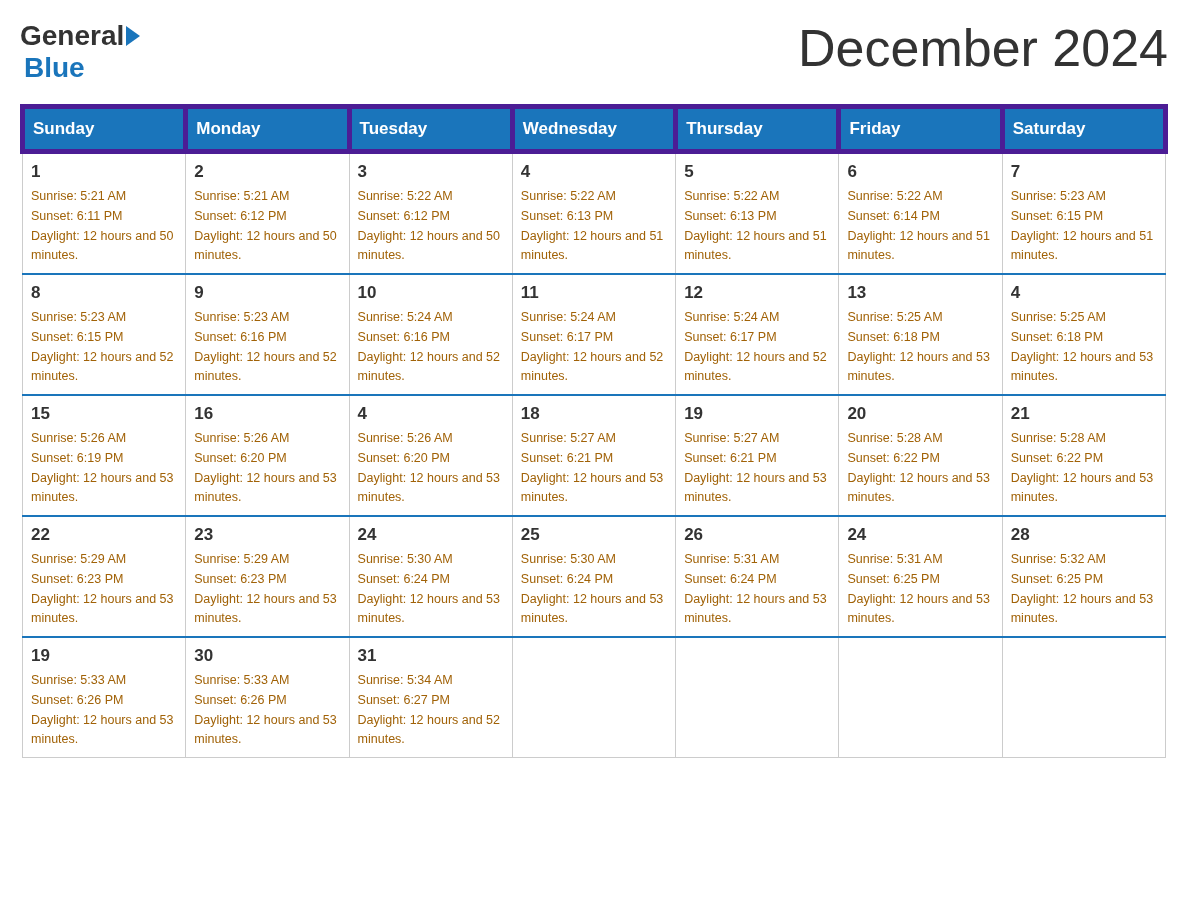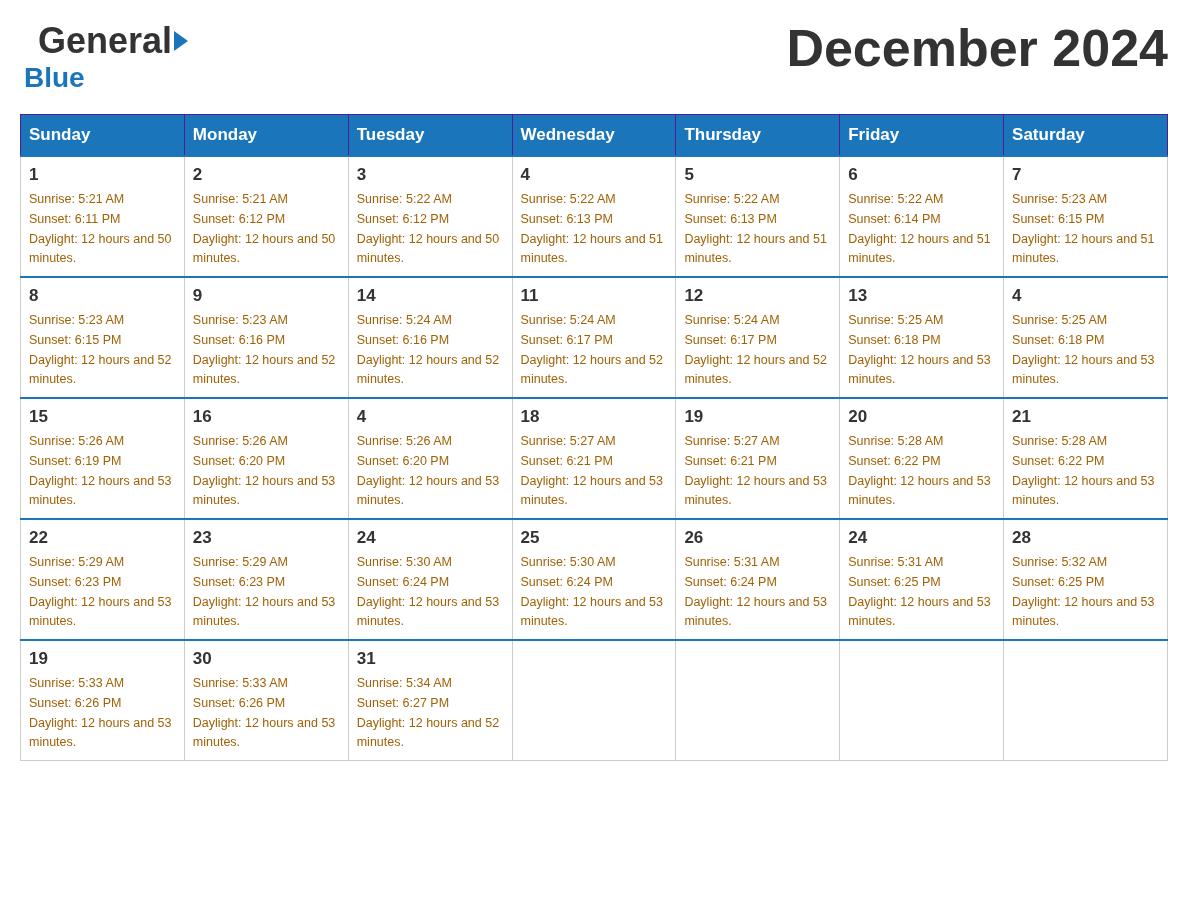--- a/index.html
+++ b/index.html
@@ -17,61 +17,60 @@
       margin-bottom: 20px;
     }
     .logo {
       display: flex;
       flex-direction: column;
       align-items: flex-start;
     }
     .logo-text {
       display: flex;
       align-items: center;
-      font-size: 36px;
+      font-size: 28px;
       font-weight: bold;
       color: #333;
-      margin-left: 18px;
     }
     .logo-general { color: #333; }
     .logo-arrow {
       width: 0;
       height: 0;
       border-left: 14px solid #1a75bb;
       border-top: 10px solid transparent;
       border-bottom: 10px solid transparent;
       margin: 0 2px;
       display: inline-block;
     }
     .logo-blue { color: #1a75bb; }
     .title-area { text-align: right; }
     .month-title {
       font-size: 52px;
-      font-weight: bold;
+      font-weight: normal;
       color: #333;
       line-height: 1.1;
     }
     .location-title {
       font-size: 22px;
       color: #555;
       margin-top: 4px;
     }
     .calendar {
       width: 100%;
       border-collapse: collapse;
       border: 1px solid #999;
     }
     .calendar th {
       background-color: #1a75bb;
       color: #fff;
       padding: 10px 8px;
       text-align: left;
       font-size: 17px;
       font-weight: bold;
-      border: 1px solid #4c1d95;
+      border: 5px solid #4c1d95;
     }
     .calendar td {
       vertical-align: top;
       padding: 8px;
       border: 1px solid #ccc;
       width: 14.28%;
       min-height: 100px;
     }
     .day-number {
       font-size: 17px;
@@ -152,21 +151,21 @@
       <tr class="week-row">
         <td>
           <span class="day-number">8</span>
           <span class="day-info">Sunrise: 5:23 AM<br>Sunset: 6:15 PM<br>Daylight: 12 hours and 52 minutes.</span>
         </td>
         <td>
           <span class="day-number">9</span>
           <span class="day-info">Sunrise: 5:23 AM<br>Sunset: 6:16 PM<br>Daylight: 12 hours and 52 minutes.</span>
         </td>
         <td>
-          <span class="day-number">14</span>
+          <span class="day-number">10</span>
           <span class="day-info">Sunrise: 5:24 AM<br>Sunset: 6:16 PM<br>Daylight: 12 hours and 52 minutes.</span>
         </td>
         <td>
           <span class="day-number">11</span>
           <span class="day-info">Sunrise: 5:24 AM<br>Sunset: 6:17 PM<br>Daylight: 12 hours and 52 minutes.</span>
         </td>
         <td>
           <span class="day-number">12</span>
           <span class="day-info">Sunrise: 5:24 AM<br>Sunset: 6:17 PM<br>Daylight: 12 hours and 52 minutes.</span>
         </td>

